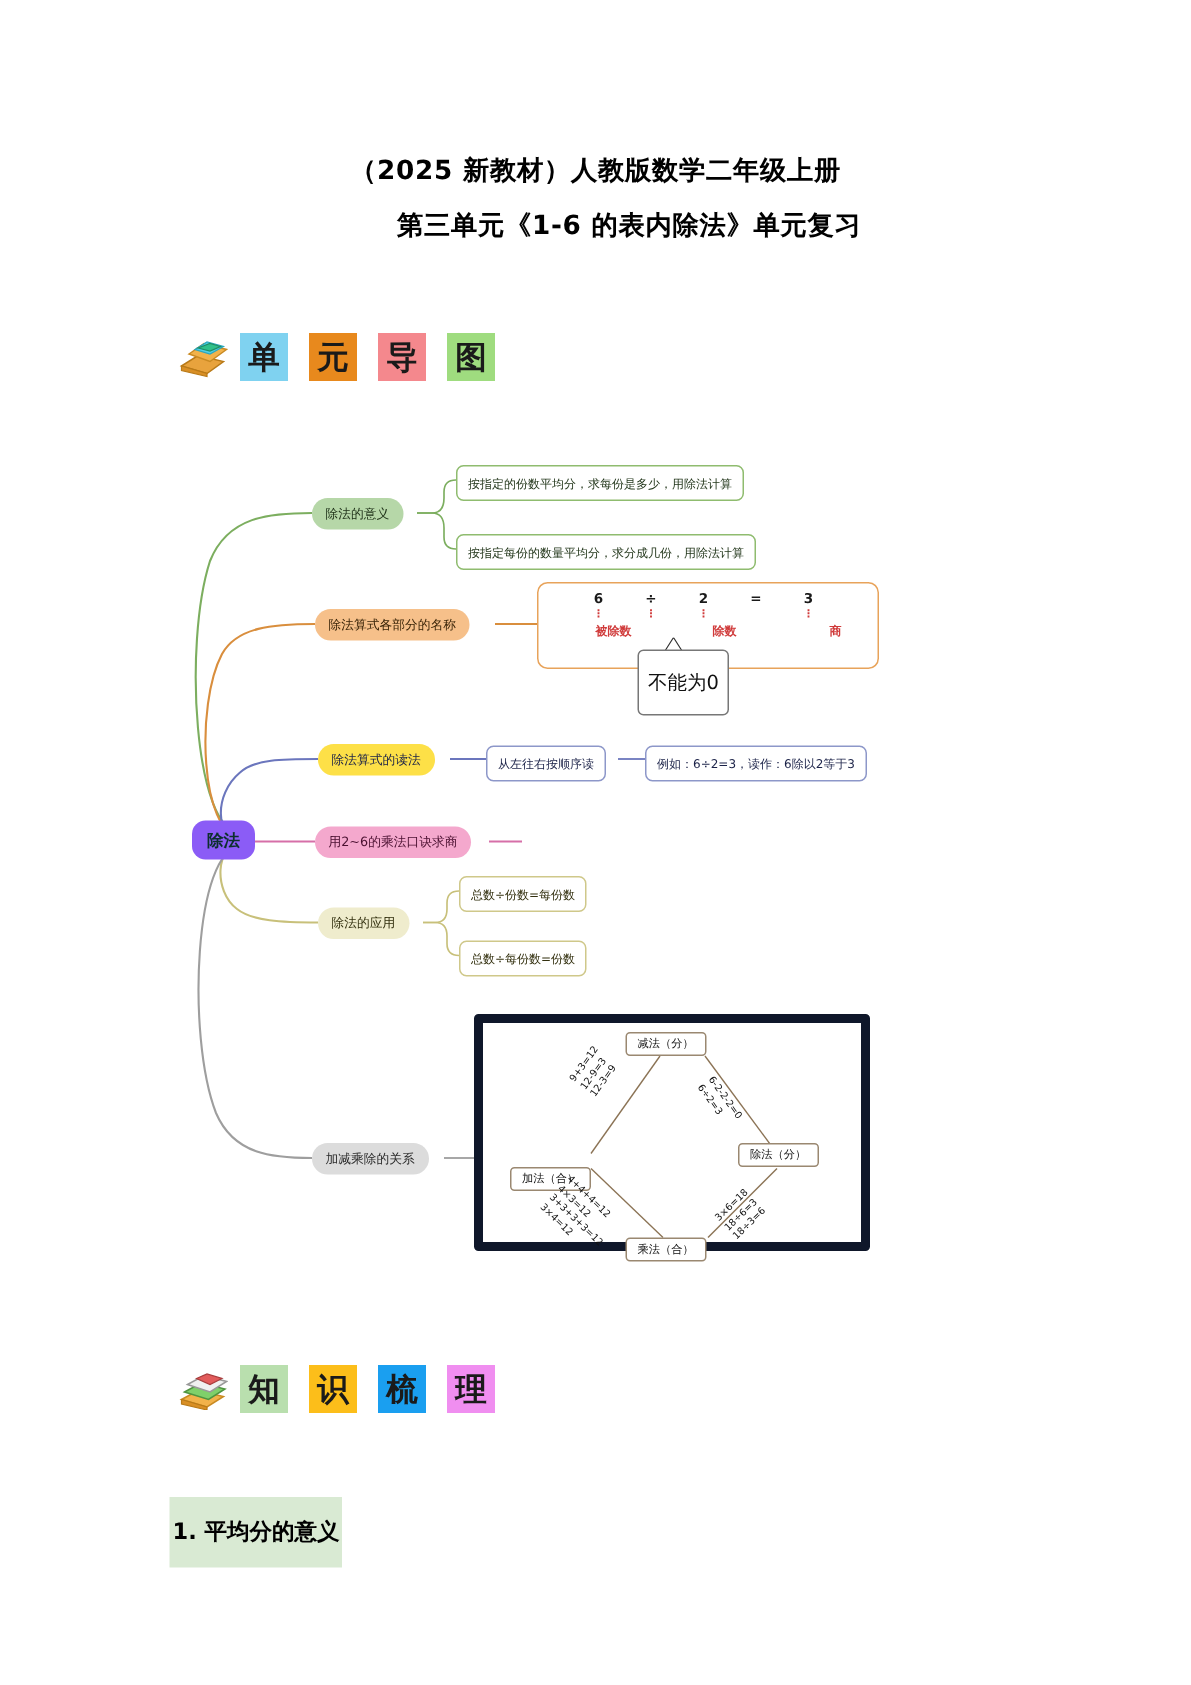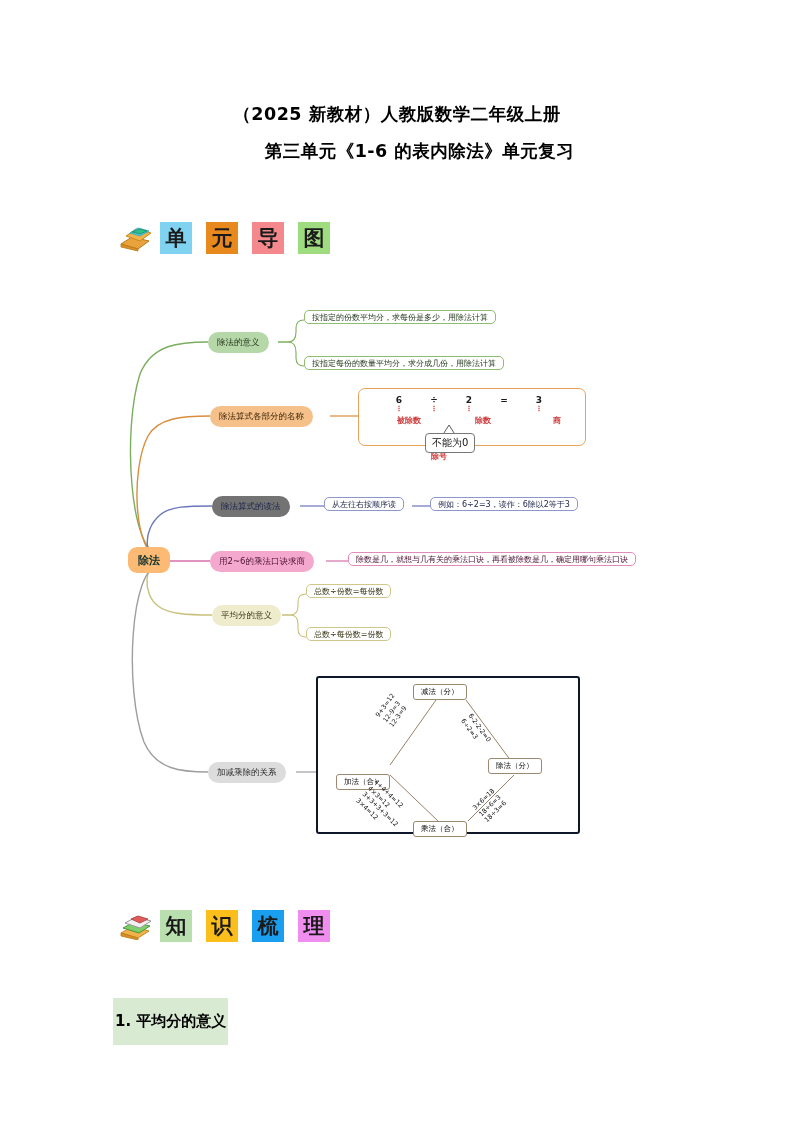--- a/index.html
+++ b/index.html
@@ -89,46 +89,46 @@
   .node {
     position: absolute;
     box-sizing: border-box;
     display: flex;
     align-items: center;
     justify-content: center;
     white-space: nowrap;
     font-family: "DejaVu Sans", "Liberation Sans", sans-serif;
   }
   .root-node {
-    background: #fdba74;
+    background: #8b5cf6;
     color: #0c2f2d;
     border-radius: 9px;
     font-size: 11px;
     font-weight: bold;
     padding: 0 10px;
     height: 26px;
   }
   .branch {
     border-radius: 11px;
     font-size: 8.5px;
     height: 21px;
     padding: 0 9px;
   }
   .b-green  { background: #b6d7a8; color: #20331a; }
   .b-orange { background: #f6c08a; color: #3a2408; }
-  .b-blue   { background: #737373; color: #1b2248; }
+  .b-blue   { background: #fde047; color: #1b2248; }
   .b-pink   { background: #f4a8cd; color: #4a1030; }
   .b-cream  { background: #efeccd; color: #33300f; }
   .b-grey   { background: #dcdcdc; color: #2a2a2a; }
 
   .leaf {
     border-radius: 5px;
     background: #ffffff;
     font-size: 8px;
-    height: 14px;
+    height: 24px;
     padding: 0 7px;
     border: 1px solid #999;
   }
   .l-green  { border-color: #8fbc6f; color: #1f3317; }
   .l-blue   { border-color: #8d97c9; color: #1b2248; }
   .l-pink   { border-color: #e08bbc; color: #4a1030; }
   .l-cream  { border-color: #cfc88a; color: #33300f; }
 
   
   .eq-panel {
@@ -171,35 +171,35 @@
     font-weight: bold;
     color: #d03b3b;
     font-family: "DejaVu Sans", "Liberation Sans", sans-serif;
   }
   .eq-name.op { width: 26px; margin-top: 36px; }
   .callout {
     position: absolute;
     border: 1px solid #777;
     border-radius: 4px;
     background: #fff;
-    font-size: 10px;
-    padding: 2px 6px;
+    font-size: 13px;
+    padding: 12px 6px;
     color: #111;
     white-space: nowrap;
     font-family: "DejaVu Sans", "Liberation Sans", sans-serif;
   }
 
   
   #diamond-box {
     position: absolute;
     left: 316px;
     top: 676px;
     width: 264px;
     height: 158px;
-    border: 2px solid #0f172a;
+    border: 6px solid #0f172a;
     border-radius: 3px;
     background: #fff;
     box-sizing: border-box;
   }
   #diamond-box svg.dwires {
     position: absolute; left: 0; top: 0; width: 262px; height: 163px;
   }
   .dnode {
     position: absolute;
     border: 1px solid #9a8871;
@@ -304,23 +304,22 @@
       <path d="M10 0 L3 11 M10 0 L17 11" stroke="#333" stroke-width="0.8" fill="none"></path>
     </svg>
     <div class="callout" style="left:66px; top:44px;">不能为0</div>
   </div>
 
   <div class="node branch b-blue" style="left:112px; top:186px;">除法算式的读法</div>
   <div class="node leaf l-blue" style="left:224px; top:187px;">从左往右按顺序读</div>
   <div class="node leaf l-blue" style="left:330px; top:187px;">例如：6÷2=3，读作：6除以2等于3</div>
 
   <div class="node branch b-pink" style="left:110px; top:241px;">用2~6的乘法口诀求商</div>
-  <div class="node leaf l-pink" style="left:248px; top:242px;">除数是几，就想与几有关的乘法口诀，再看被除数是几，确定用哪句乘法口诀</div>
-
-  <div class="node branch b-cream" style="left:112px; top:295px;">平均分的意义</div>
+
+  <div class="node branch b-cream" style="left:112px; top:295px;">除法的应用</div>
   <div class="node leaf l-cream" style="left:206px; top:274px;">总数÷份数=每份数</div>
   <div class="node leaf l-cream" style="left:206px; top:317px;">总数÷每份数=份数</div>
 
   <div class="node branch b-grey" style="left:108px; top:452px;">加减乘除的关系</div>
 </div>
 
 <div id="diamond-box">
   <svg class="dwires">
     <path d="M72 87 L118 22" stroke="#8b7355" stroke-width="0.9" fill="none"></path>
     <path d="M148 22 L196 87" stroke="#8b7355" stroke-width="0.9" fill="none"></path>

